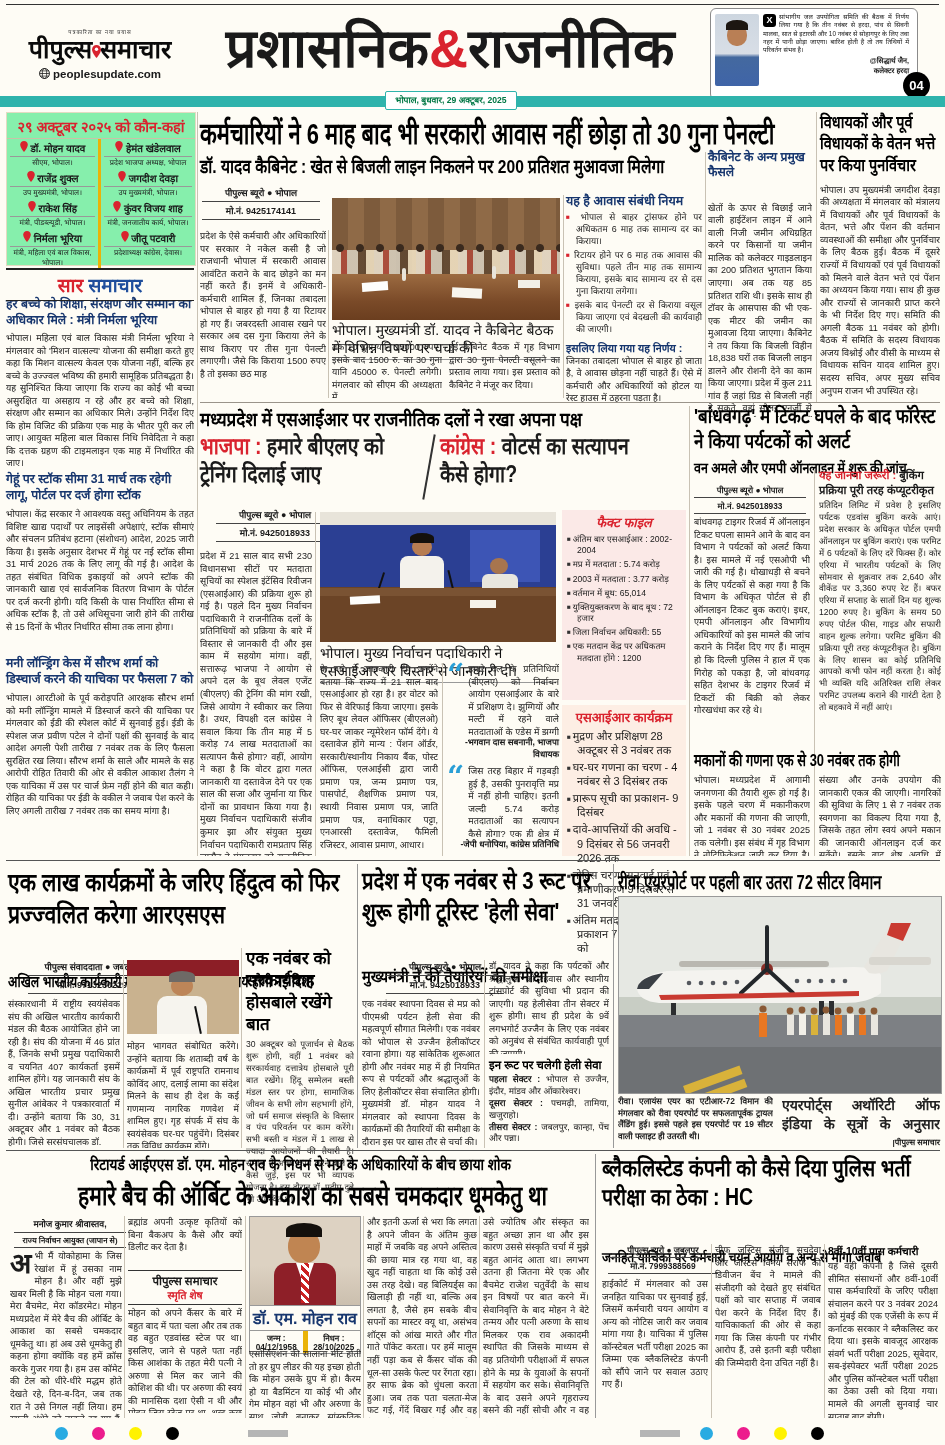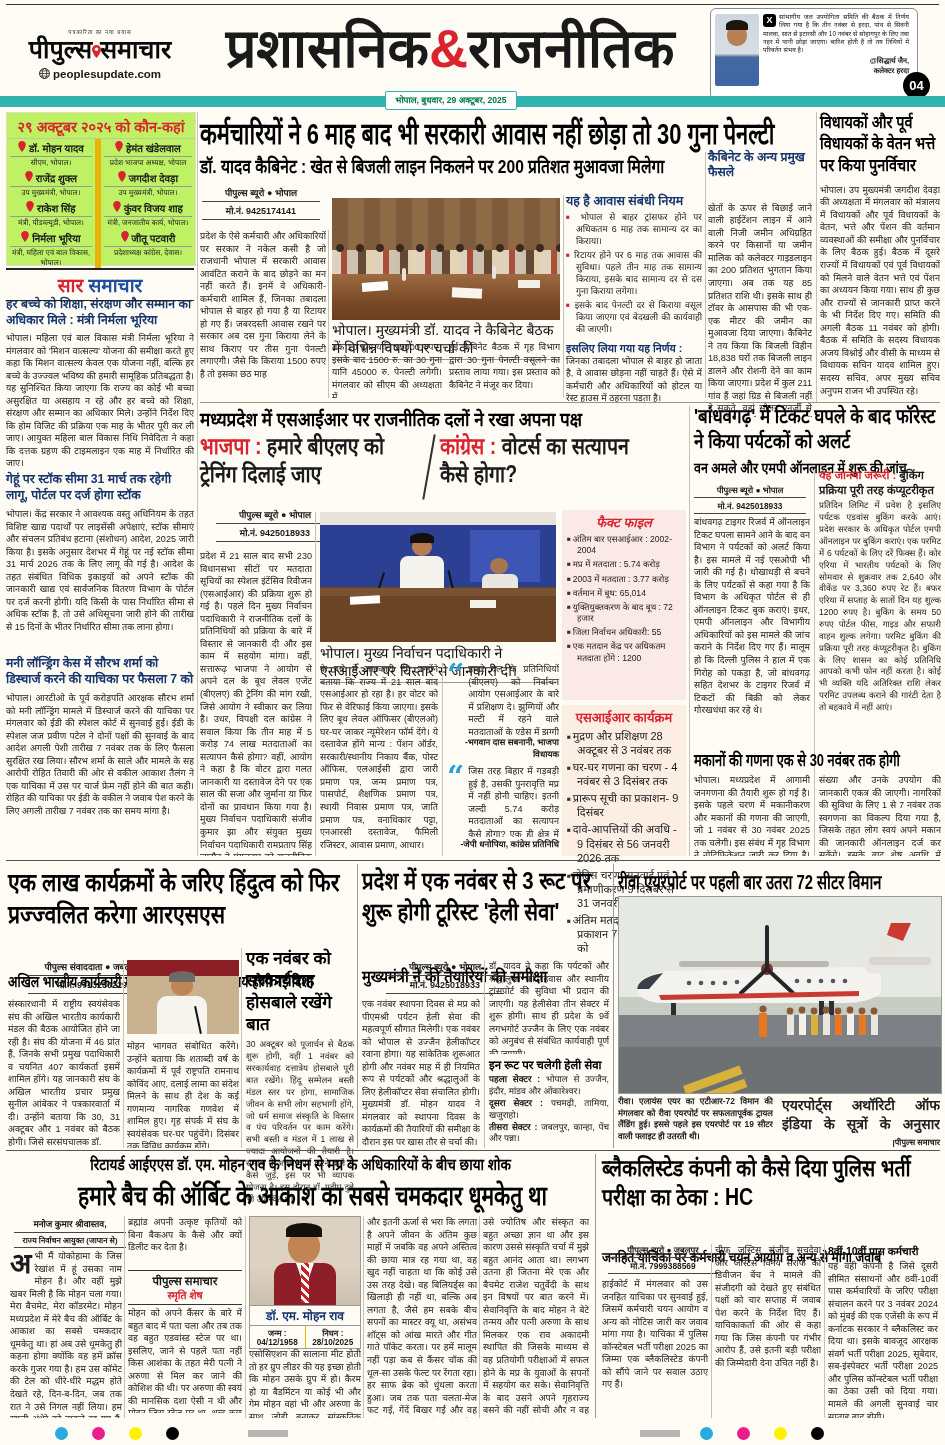--- a/index.html
+++ b/index.html
@@ -65,24 +65,24 @@
       <span style="float:left;width:13px;height:13px;background:#000;border-radius:3px;color:#fff;font-size:9px;font-weight:bold;text-align:center;line-height:13px;margin:1px 3px 0 0;">X</span>
       <span style="font-size:6.4px;line-height:1.3;text-align:justify;display:block;">सांभागीय जल उपयोगिता समिति की बैठक में निर्णय लिया गया है कि तीन नवंबर से हरदा, पांच से सिवनी मालवा, सात से इटारसी और 10 नवंबर से सोहागपुर के लिए तवा नहर में पानी छोड़ा जाएगा। बारिश होती है तो तय तिथियों में परिवर्तन संभव है।</span>
       <span style="display:block;text-align:right;font-size:7.2px;font-weight:bold;"><span>@सिद्धार्थ जैन,</span><br><span>कलेक्टर हरदा</span></span>
     </div>
   </div>
   <div class="abs" style="left:903px;top:72px;width:27px;height:27px;background:#000;border-radius:50%;color:#fff;font-weight:bold;font-size:13px;text-align:center;line-height:27px;">04</div>
 
   <div class="abs" style="left:0;top:96px;width:945px;height:11px;background:#2fb3ac;"></div>
   <div class="abs" style="left:385px;top:91px;width:130px;height:17px;background:#fff;border:1px solid #2fb3ac;text-align:center;font-size:8.6px;font-weight:bold;line-height:17px;color:#074;border-radius:2px;">भोपाल, बुधवार, 29 अक्टूबर, 2025</div>
 
-  <div class="abs" style="left:6px;top:112px;width:188px;height:152px;background:#bef264;border:1px solid #e3dbc2;">
+  <div class="abs" style="left:6px;top:112px;width:188px;height:152px;background:#86efac;border:1px solid #e3dbc2;">
     <div class="red" style="font-size:14.5px;font-weight:bold;text-align:center;padding:3px 0 2px;">२९ अक्टूबर २०२५ को कौन-कहां</div>
     <div style="display:grid;grid-template-columns:1fr 1fr;border-top:1px solid #c9c2a8;">
-      <div style="border-right:6px solid #eab308;">
+      <div style="border-right:3px solid #eab308;">
         <div>
             <div style="font-weight:bold;font-size:10px;text-align:center;padding-top:2px;"><svg class="pin" width="7" height="10" viewBox="0 0 9 13">
                 <path d="M4.5 0C2 0 0 2 0 4.4 0 7.7 4.5 13 4.5 13S9 7.7 9 4.4C9 2 7 0 4.5 0z" fill="#d9232e"></path>
               </svg> <span>डॉ. मोहन यादव</span></div>
             <div style="font-size:7.4px;text-align:center;border-top:1px solid #999;margin:1px 3px 0;padding-bottom:2px;">सीएम, भोपाल।</div>
           </div>
         <div>
             <div style="font-weight:bold;font-size:10px;text-align:center;padding-top:2px;"><svg class="pin" width="7" height="10" viewBox="0 0 9 13">
                 <path d="M4.5 0C2 0 0 2 0 4.4 0 7.7 4.5 13 4.5 13S9 7.7 9 4.4C9 2 7 0 4.5 0z" fill="#d9232e"></path>
               </svg> <span>राजेंद्र शुक्ल</span></div>
@@ -454,23 +454,23 @@
   </div>
   <div class="vline" style="left:245px;top:1216px;height:202px;"></div>
   <div class="abs" style="left:249px;top:1216px;width:112px;border:1px solid #999;box-sizing:border-box;">
     <div class="ph" style="position:relative;width:110px;height:88px;background:linear-gradient(180deg,#ddd2c2 0 55%,#cbbfae 100%);">
       <div style="position:absolute;left:38px;top:12px;width:32px;height:34px;border-radius:50% 50% 46% 46%;background:#c08552;"></div>
       <div style="position:absolute;left:36px;top:6px;width:36px;height:14px;border-radius:50% 50% 0 0;background:#14100c;"></div>
       <div style="position:absolute;left:24px;top:46px;width:62px;height:42px;border-radius:12px 12px 0 0;background:#8e1f28;"></div>
       <div style="position:absolute;left:46px;top:46px;width:18px;height:26px;background:#fff;clip-path:polygon(0 0,100% 0,50% 100%);"></div>
       <div style="position:absolute;left:51px;top:46px;width:8px;height:40px;background:repeating-linear-gradient(45deg,#c22 0 3px,#fff 3px 6px);"></div>
     </div>
-    <div class="hd navy" style="font-size:12px;text-align:center;border-top:1px solid #999;border-bottom:1px solid #999;padding:1px 0;">डॉ. एम. मोहन राव</div>
+    <div class="hd navy" style="font-size:16px;text-align:center;border-top:1px solid #999;border-bottom:1px solid #999;padding:1px 0;">डॉ. एम. मोहन राव</div>
     <div style="display:flex;font-size:8.2px;font-weight:bold;text-align:center;">
-      <div style="flex:1;border-right:1px solid #eab308;padding:1px;"><span>जन्म :</span><br><span>04/12/1958</span></div>
+      <div style="flex:1;border-right:5px solid #eab308;padding:1px;"><span>जन्म :</span><br><span>04/12/1958</span></div>
       <div style="flex:1;padding:1px;"><span>निधन :</span><br><span>28/10/2025</span></div>
     </div>
   </div>
   <div class="abs bt" style="left:249px;top:1348px;width:112px;height:70px;">एसोसिएशन की सालाना मीट होती तो हर ग्रुप लीडर की यह इच्छा होती कि मोहन उसके ग्रुप में हो। कैरम हो या बैडमिंटन या कोई भी और गेम मोहन वहां भी और अरुणा के साथ जोड़ी बनाकर सांस्कृतिक कार्यक्रमों में भी वह। वह इतना जिंदादिल था</div>
   <div class="vline" style="left:363px;top:1216px;height:202px;"></div>
   <div class="abs bt" style="left:367px;top:1216px;width:110px;height:202px;">और इतनी ऊर्जा से भरा कि लगता है अपने जीवन के अंतिम कुछ माहों में जबकि वह अपने अस्तित्व की छाया मात्र रह गया था, वह खुद नहीं चाहता था कि कोई उसे उस तरह देखे। वह बिलियर्ड्स का खिलाड़ी ही नहीं था, बल्कि अब लगता है, जैसे हम सबके बीच सपनों का मास्टर क्यू था, असंभव शॉट्स को आंख मारते और गीत गाते पॉकेट करता। पर हमें मालूम नहीं पड़ा कब से कैंसर चॉक की धूल-सा उसके फेल्ट पर रेंगता रहा। हर साफ ब्रेक को धुंधला करता हुआ। जब तक पता चलता-मेज फट गई, गेंदें बिखर गईं और वह मेरा दोस्त खेल हमेशा के लिए अधूरा छोड़ कर चला गया।</div>
   <div class="vline" style="left:479px;top:1216px;height:202px;"></div>
   <div class="abs bt" style="left:483px;top:1216px;width:106px;height:202px;">उसे ज्योतिष और संस्कृत का बहुत अच्छा ज्ञान था और इस कारण उससे संस्कृति चर्चा में मुझे बहुत आनंद आता था। लगभग उतना ही जितना मेरे एक और बैचमेट राजेश चतुर्वेदी के साथ इन विषयों पर बात करने में। सेवानिवृत्ति के बाद मोहन ने बेटे तन्मय और पत्नी अरुणा के साथ मिलकर एक राव अकादमी स्थापित की जिसके माध्यम से वह प्रतियोगी परीक्षाओं में सफल होने के मप्र के युवाओं के सपनों में सहयोग कर सके। सेवानिवृत्ति के बाद उसने अपने गृहराज्य बसने की नहीं सोची और न वह एक पल खाली बैठा। पर अब इतनी जल्द हमें अपनी अनुपस्थिति के खालीपन में छोड़ चला गया है।</div>
 
   <div class="vline" style="left:595px;top:1154px;height:264px;background:#999;"></div>

